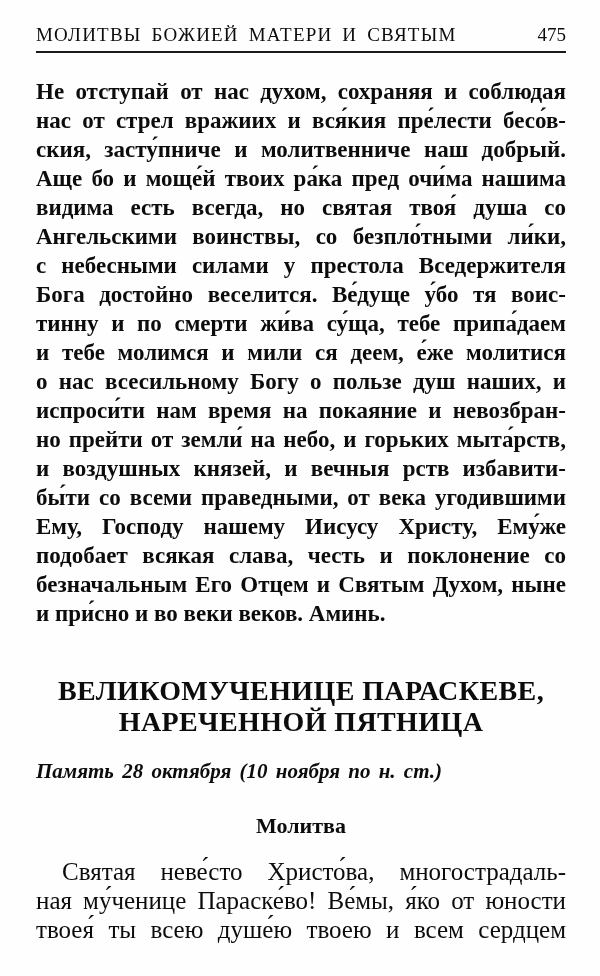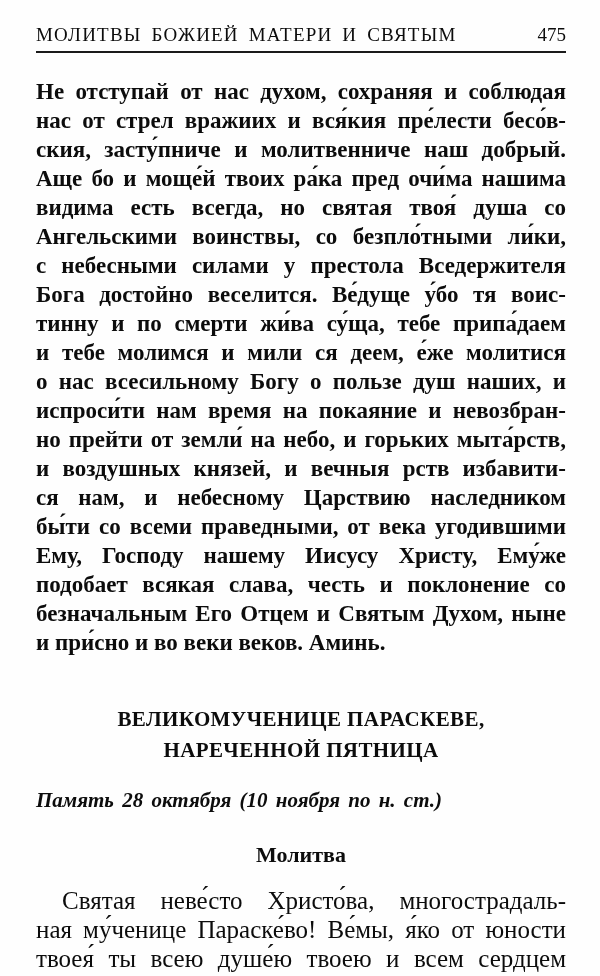--- a/index.html
+++ b/index.html
@@ -44,21 +44,21 @@
     white-space: normal;
   }
   .body-lines .line:last-child {
     text-align: left;
     text-align-last: left;
   }
   .section-heading {
     margin-top: 47px;
     text-align: center;
     font-weight: bold;
-    font-size: 21px;
+    font-size: 28px;
     line-height: 31px;
     letter-spacing: 0.4px;
   }
   .date-line {
     margin-top: 21px;
     text-align: left;
     font-style: italic;
     font-weight: bold;
     font-size: 21px;
     line-height: 26px;
@@ -97,21 +97,20 @@
       <div class="line">видима есть всегда, но святая твоя́ душа со</div>
       <div class="line">Ангельскими воинствы, со безпло́тными ли́ки,</div>
       <div class="line">с небесными силами у престола Вседержителя</div>
       <div class="line">Бога достойно веселится. Ве́дуще у́бо тя воис-</div>
       <div class="line">тинну и по смерти жи́ва су́ща, тебе припа́даем</div>
       <div class="line">и тебе молимся и мили ся деем, е́же молитися</div>
       <div class="line">о нас всесильному Богу о пользе душ наших, и</div>
       <div class="line">испроси́ти нам время на покаяние и невозбран-</div>
       <div class="line">но прейти от земли́ на небо, и горьких мыта́рств,</div>
       <div class="line">и воздушных князей, и вечныя рств избавити-</div>
-      <div class="line">ся нам, и небесному Царствию наследником</div>
       <div class="line">бы́ти со всеми праведными, от века угодившими</div>
       <div class="line">Ему, Господу нашему Иисусу Христу, Ему́же</div>
       <div class="line">подобает всякая слава, честь и поклонение со</div>
       <div class="line">безначальным Его Отцем и Святым Духом, ныне</div>
       <div class="line">и при́сно и во веки веков. Аминь.</div>
     </div>
 
   <div class="section-heading">
     <div>ВЕЛИКОМУЧЕНИЦЕ ПАРАСКЕВЕ,</div>
     <div>НАРЕЧЕННОЙ ПЯТНИЦА</div>

